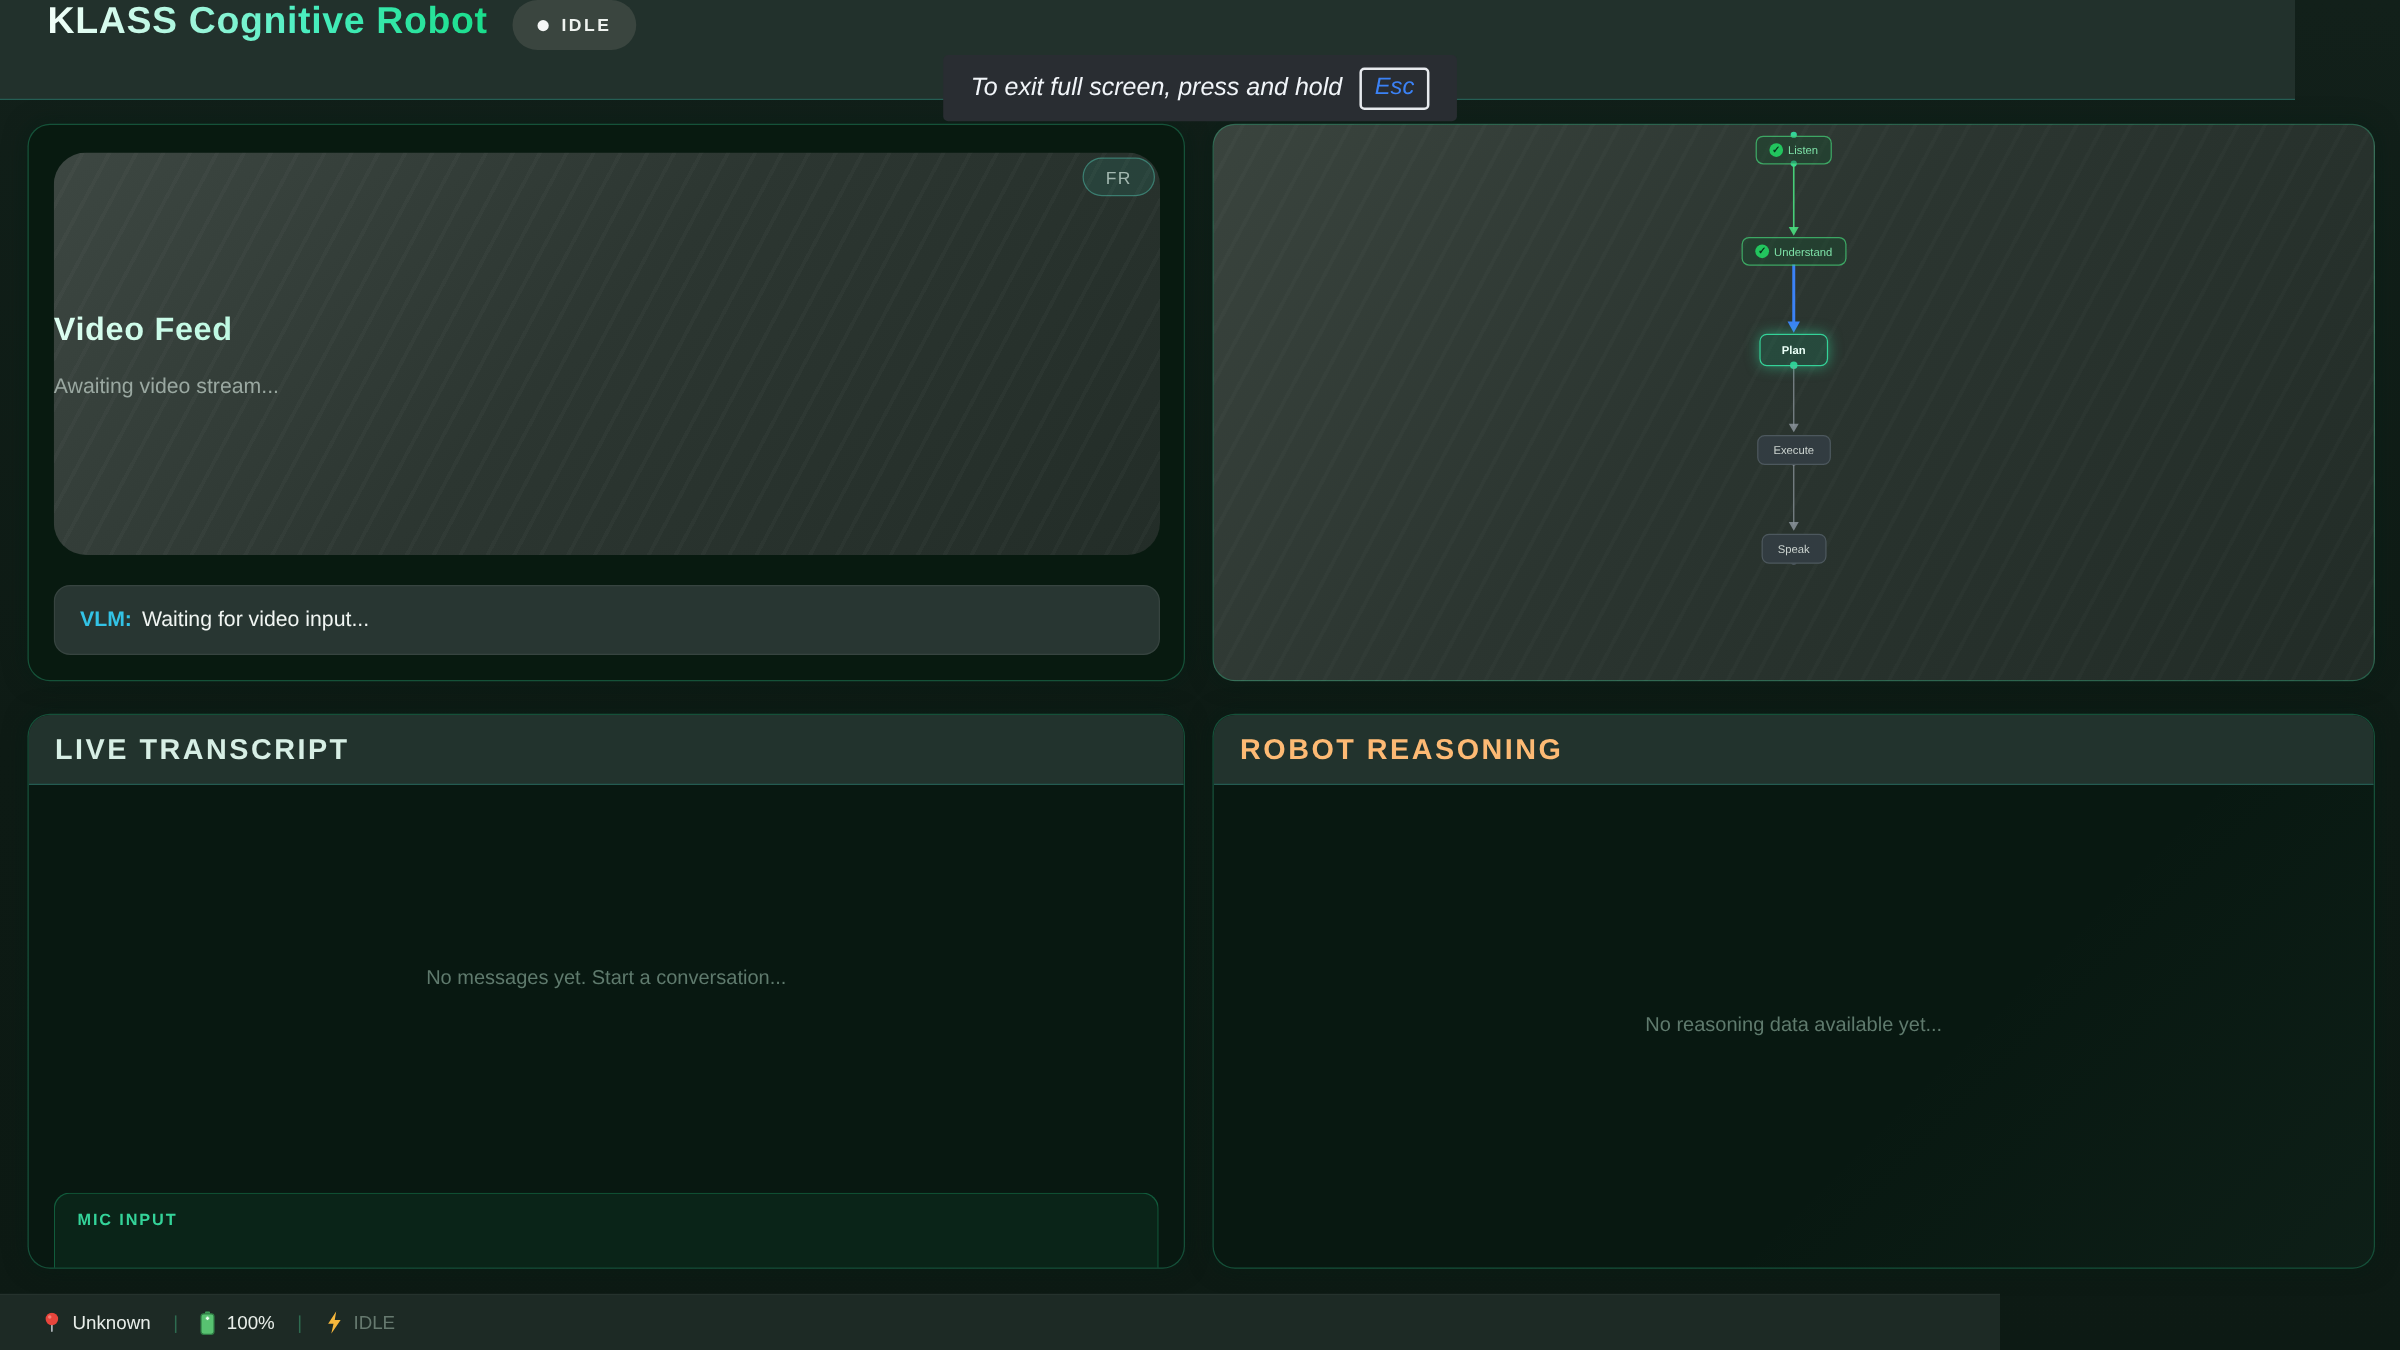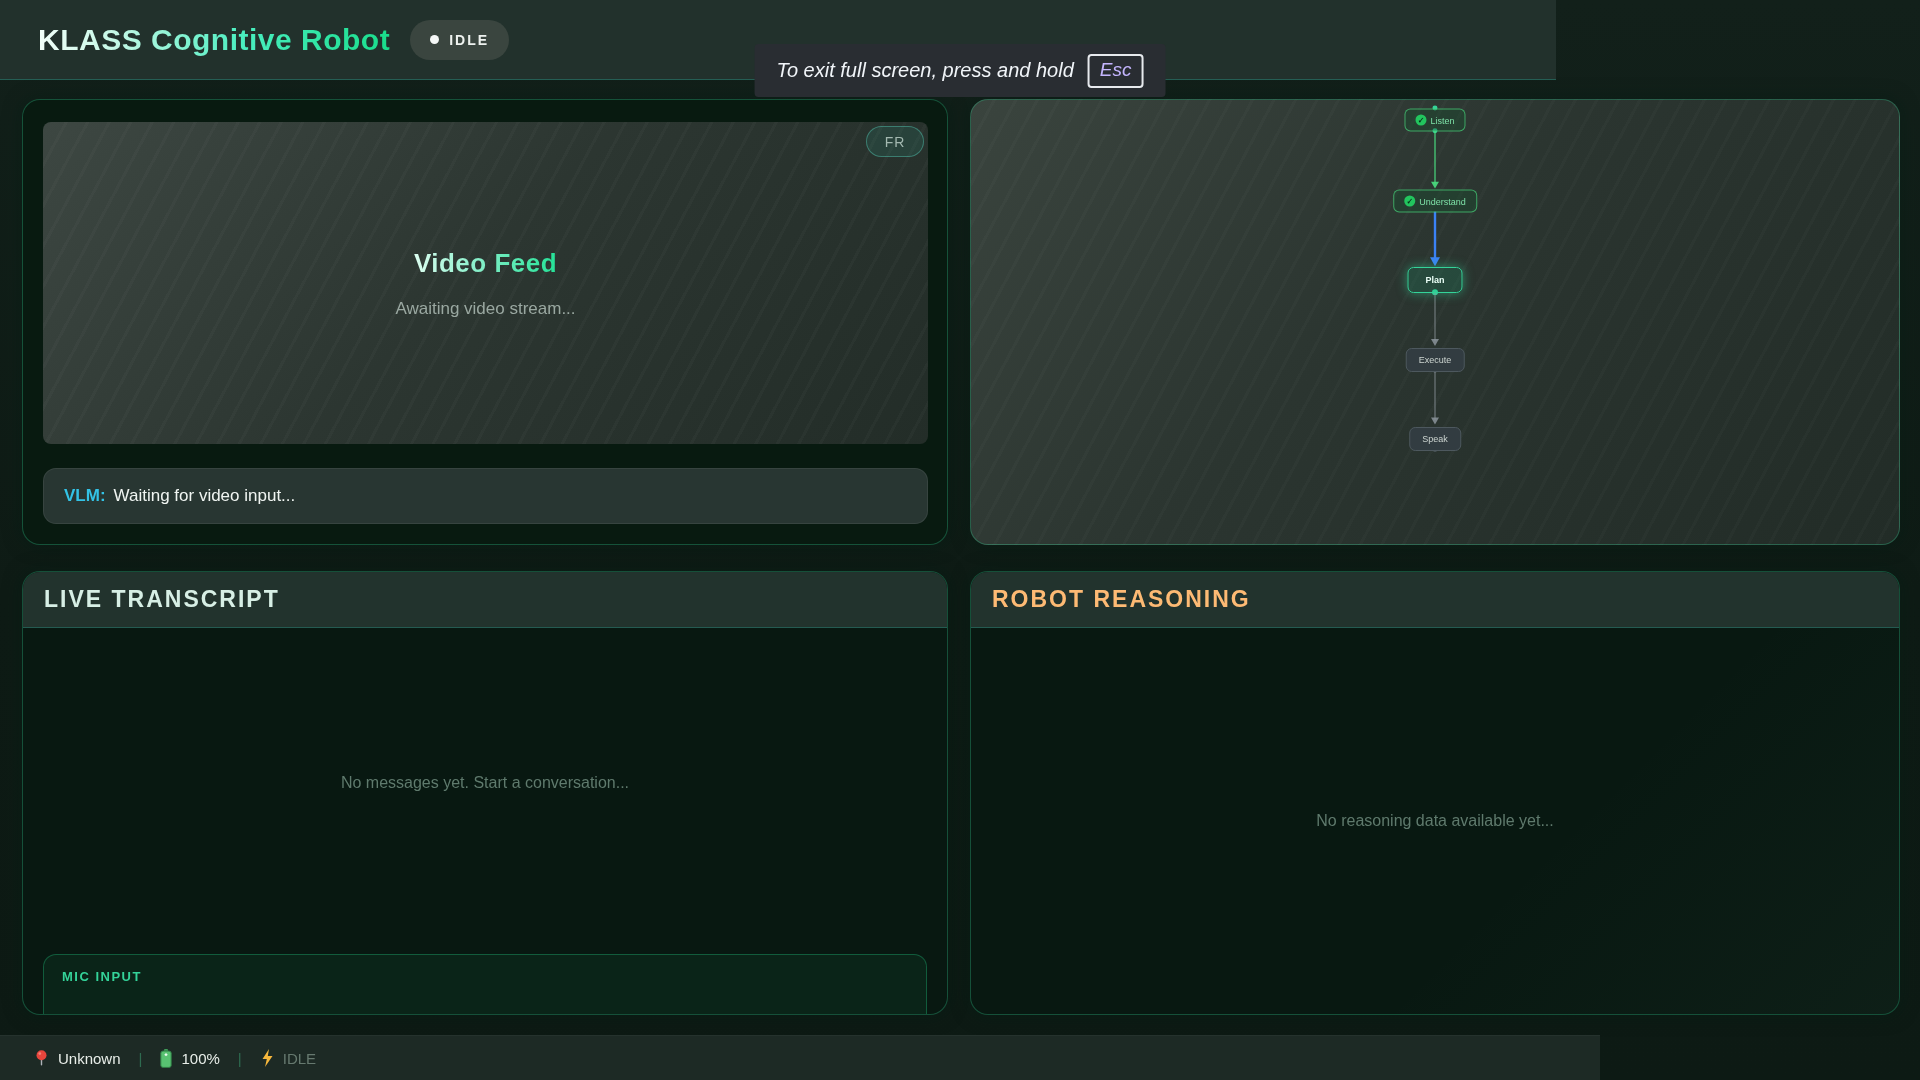--- a/index.html
+++ b/index.html
@@ -5,23 +5,23 @@
   * { margin:0; padding:0; box-sizing:border-box; }
   html,body { width:1920px; height:1080px; overflow:hidden; }
   body {
     font-family:"Liberation Sans", sans-serif;
     background:linear-gradient(180deg,#12201a 0%,#0e1b15 55%,#0d1a14 100%);
     position:relative; color:#e6efe9;
   }
 
   
   .app-header{
-    position:absolute; top:0; left:0; width:1556px; height:80px;
+    position:absolute; top:0; left:0; width:1836px; height:80px;
     background:#22312c; border-bottom:1px solid rgba(45,212,191,.28);
-    display:flex; align-items:center; padding:0 38px; z-index:5;
+    display:flex; padding:0 38px; z-index:5;
   }
   .app-title{
     font-size:30px; font-weight:bold; letter-spacing:.5px;
     background:linear-gradient(90deg,#f2fff9 0%,#c4f8e6 22%,#4aeec0 58%,#19dd8b 100%);
     -webkit-background-clip:text; background-clip:text; color:transparent;
     white-space:nowrap;
   }
   .status-pill{
     margin-left:20px; height:40px; padding:0 20px; border-radius:20px;
     background:#3a453f; display:flex; align-items:center; gap:10px;
@@ -31,21 +31,21 @@
 
   
   .fs-toast{
     position:absolute; top:44px; left:50%; transform:translateX(-50%);
     height:53px; padding:0 22px; background:#292d32; border-radius:4px;
     display:flex; align-items:center; gap:14px; z-index:10;
     color:#f1f5f9; font-size:20px; white-space:nowrap;font-style:italic;
   }
   .esc-key{
     border:2px solid #e7eaee; border-radius:4px; padding:3px 10px 5px;
-    font-size:19px; color:#c4b5fd;
+    font-size:19px; color:#3b82f6;
   }
 
   
   .main{
     position:absolute; top:99px; left:22px; right:20px; bottom:65px;
     display:grid; grid-template-columns:926px 1fr; grid-template-rows:446px 1fr;
     gap:26px 22px;
   }
   .card{
     border-radius:18px; position:relative; overflow:hidden;
@@ -53,25 +53,25 @@
     box-shadow:0 0 18px rgba(5,30,20,.55);
   }
 
   
   .video-card{
     background:#081a10;
     display:flex; flex-direction:column;
     padding:22px 19px 20px 20px; gap:24px;
   }
   .video-area{
-    flex:1; border-radius:8px; position:relative;
+    flex:1; border-radius:26px; position:relative;
     background:
       repeating-linear-gradient(118deg, rgba(255,255,255,.022) 0 3px, transparent 3px 19px),
       linear-gradient(135deg,#3d4742 0%,#2c3631 48%,#232d28 100%);
-    display:flex; flex-direction:column; align-items:center; justify-content:center; gap:20px;
+    display:flex; flex-direction:column; justify-content:center; gap:20px;
   }
   .fr-badge{
     position:absolute; top:4px; right:4px; width:58px; height:31px; border-radius:16px;
     background:rgba(45,212,191,.10); border:1px solid rgba(94,234,212,.35);
     color:#a3b8b0; font-size:14px; letter-spacing:1px;
     display:flex; align-items:center; justify-content:center;
   }
   .video-title{
     font-size:26px; font-weight:bold; letter-spacing:.5px;
     background:linear-gradient(90deg,#dcfef0 0%,#86efc9 45%,#24e297 100%);

